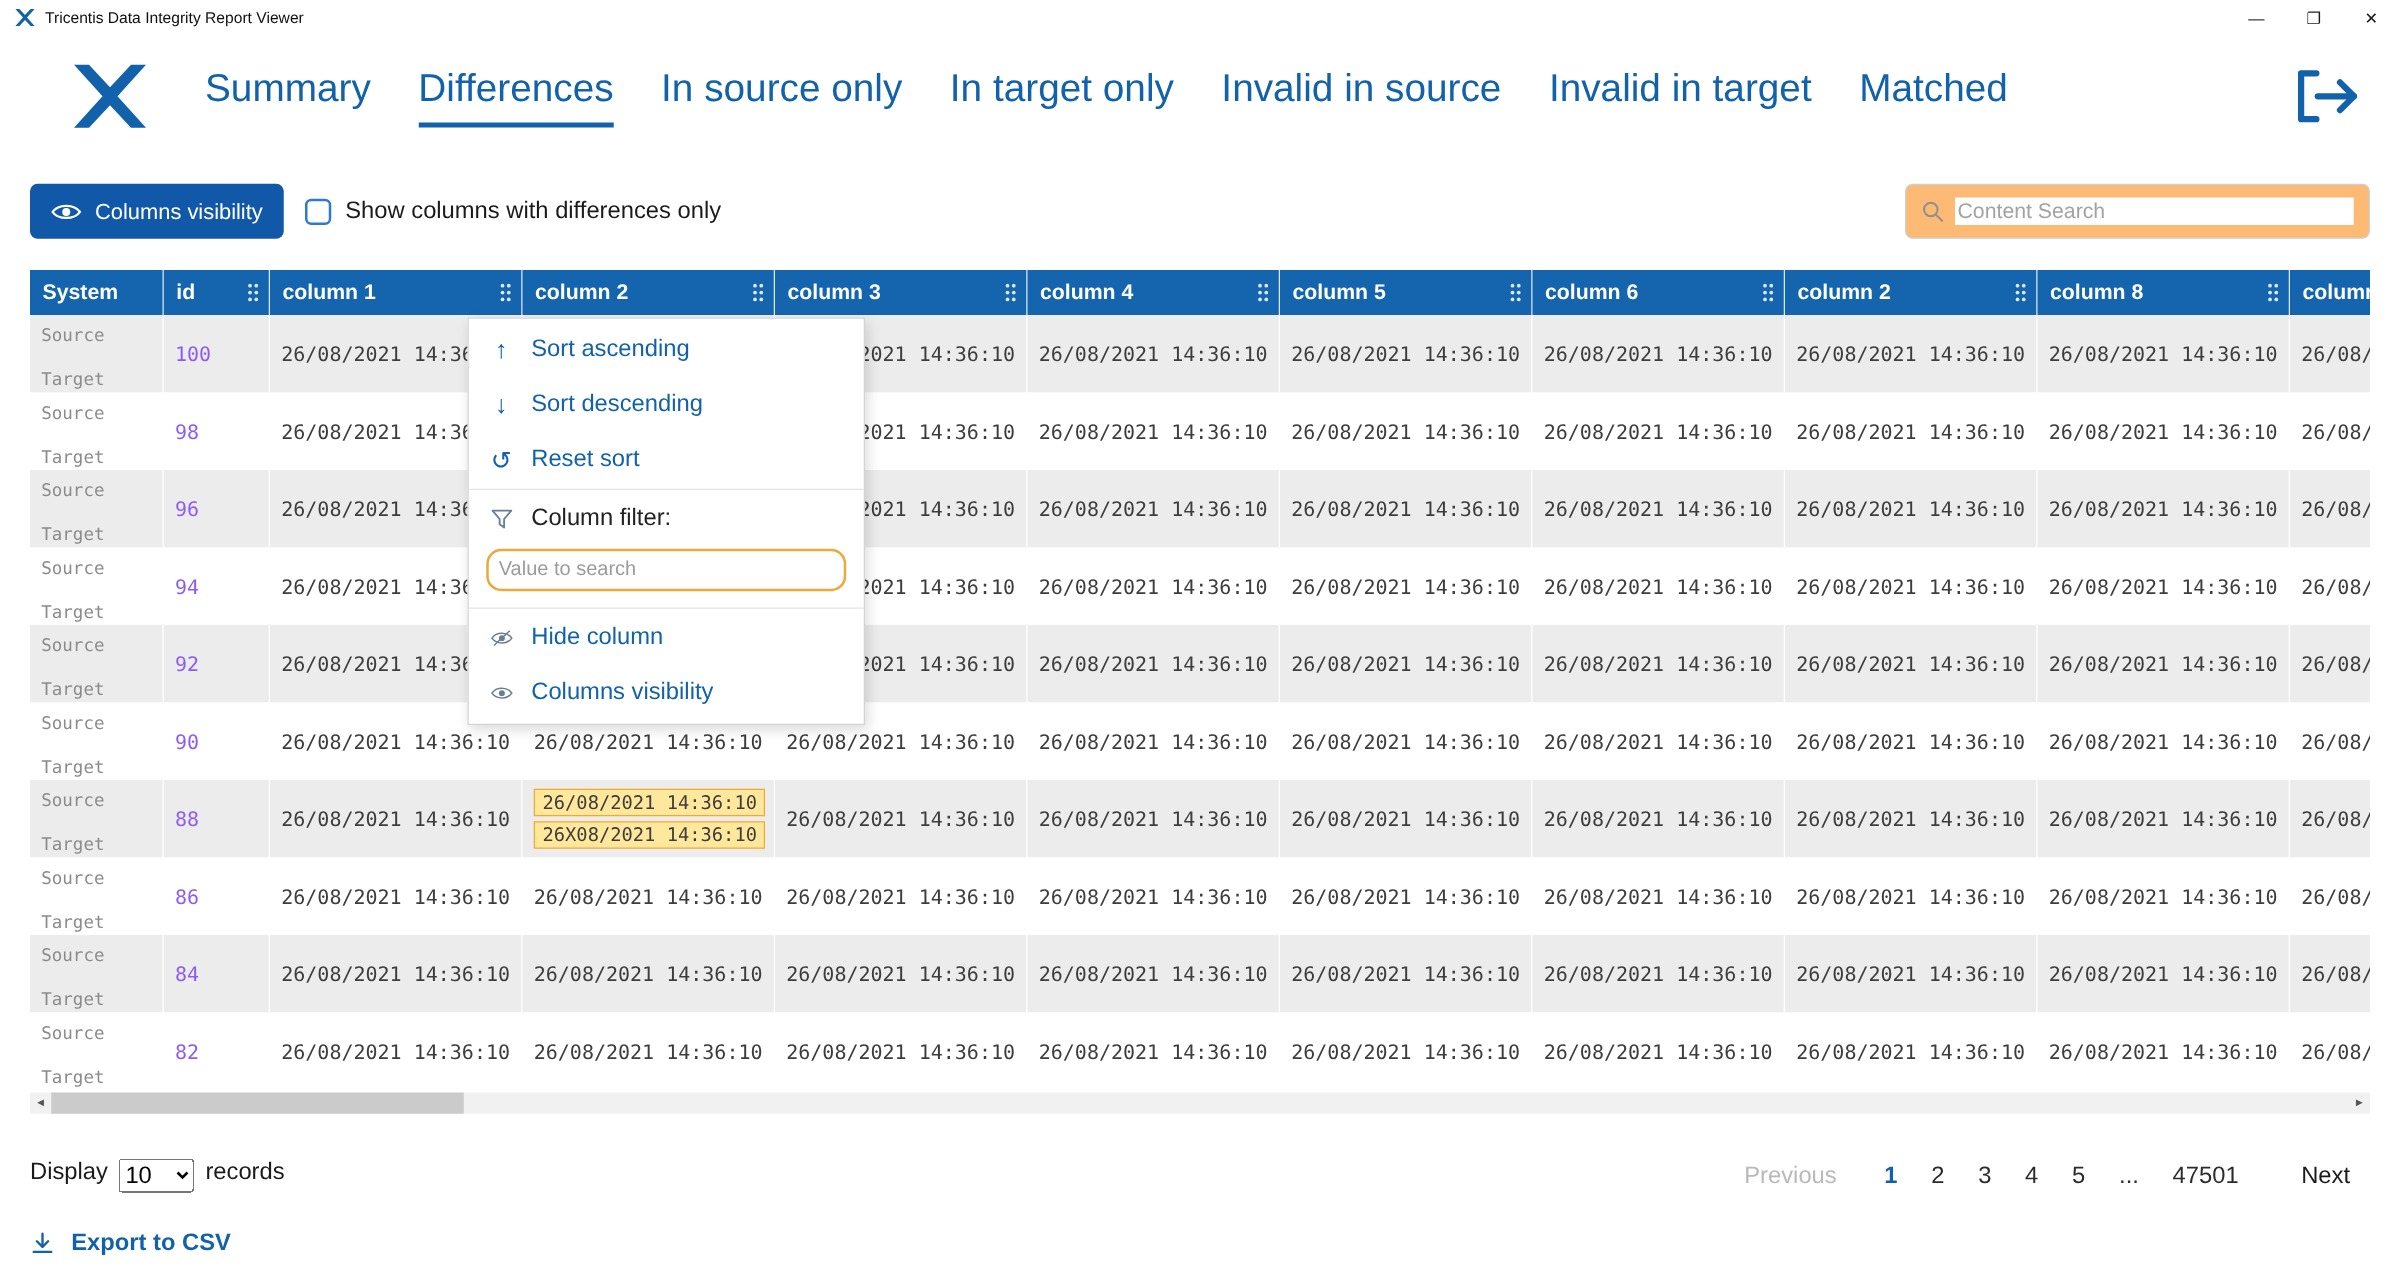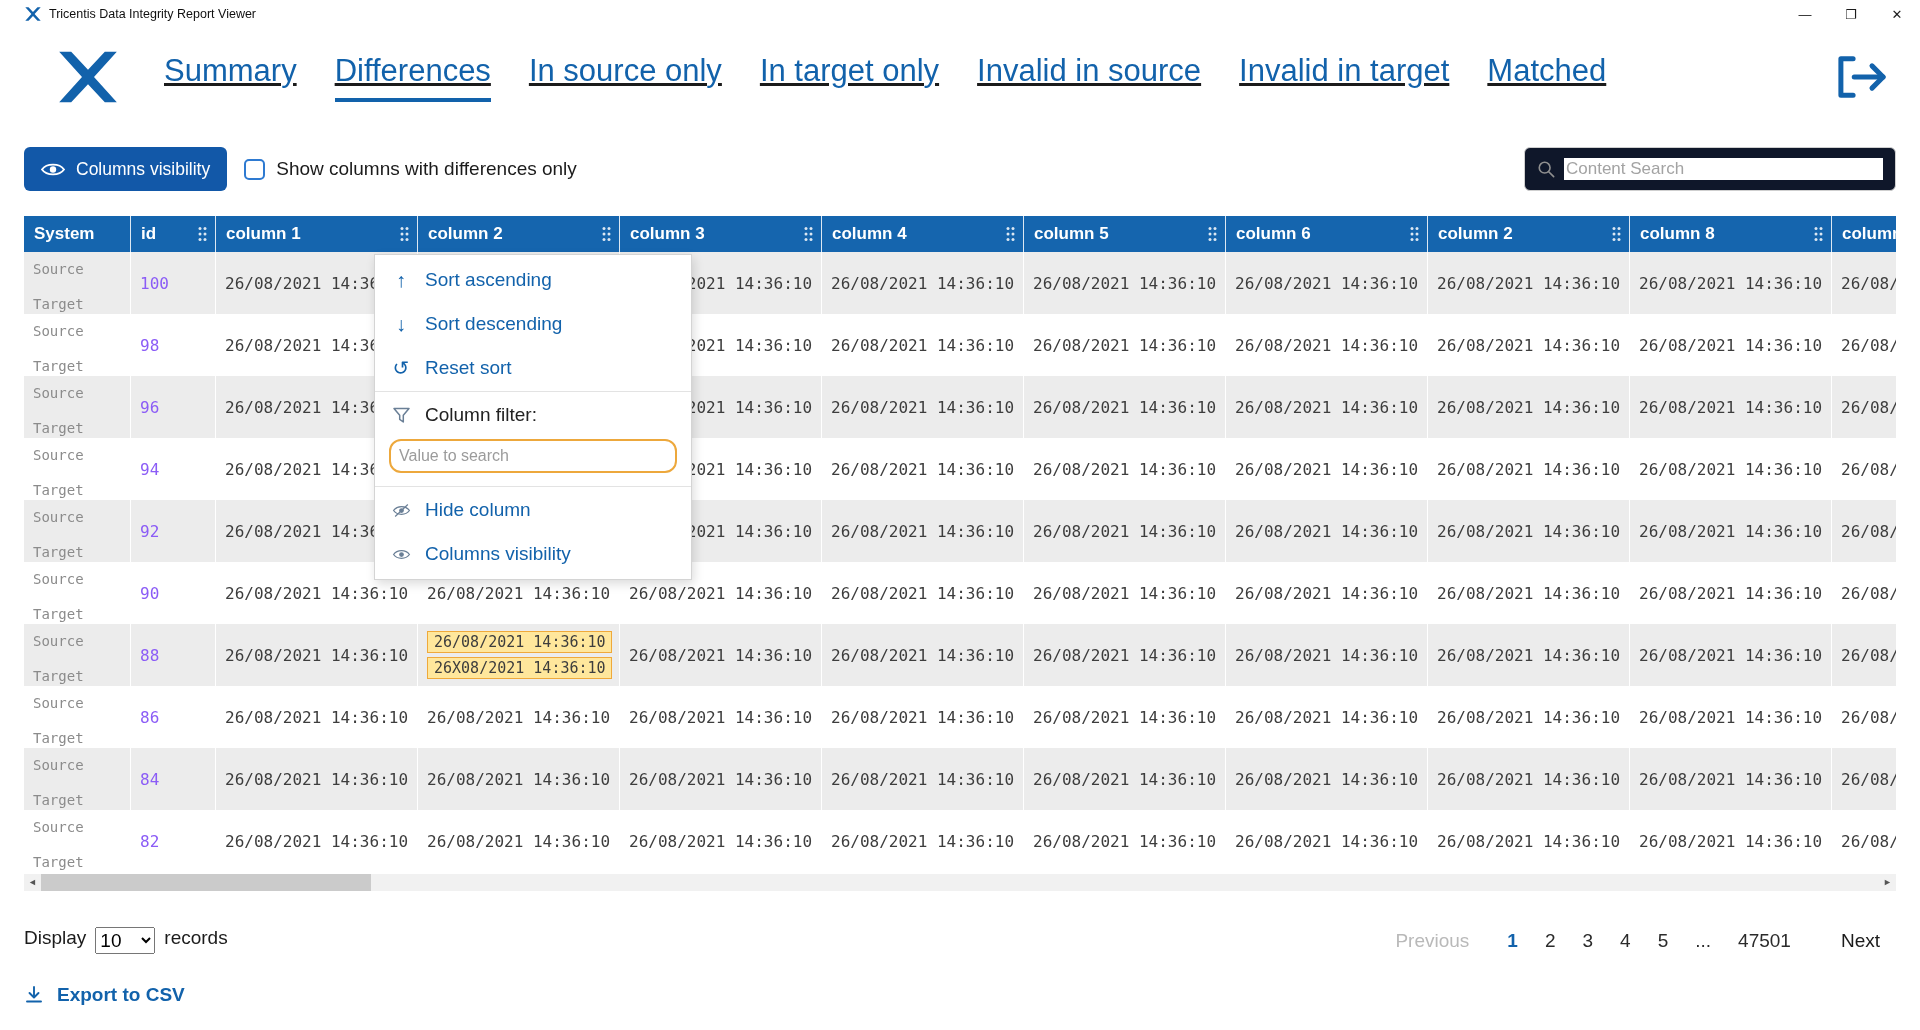--- a/index.html
+++ b/index.html
@@ -3,47 +3,47 @@
 <meta charset="utf-8">
 <style>
   * { box-sizing: border-box; }
   html,body { margin:0; padding:0; }
   body {
     width:1920px; height:1030px; overflow:hidden; position:relative;
     background:#fff; font-family:"Liberation Sans", sans-serif; color:#1b1b1b;
   }
 
   
-  .titlebar { height:28px; display:flex; align-items:center; padding-left:25px; background:#fff; }
+  .titlebar { height:28px; display:flex; align-items:center; padding-left:12px; background:#fff; }
   .titlebar .app-logo svg { width:16px; height:16px; display:block; }
   .titlebar-title { font-size:12.5px; color:#101010; margin-left:8px; }
   .win-controls { margin-left:auto; display:flex; height:100%; }
   .win-btn { width:46px; height:100%; display:flex; align-items:center; justify-content:center;
              font-size:13px; color:#1b1b1b; background:transparent; border:none; cursor:pointer; }
 
   
-  .navbar { display:flex; align-items:center; height:98px; padding:0 30px 0 58px;text-decoration:underline; }
+  .navbar { display:flex; align-items:center; height:98px; padding:0 30px 0 58px; }
   .nav-logo svg { width:60px; height:60px; display:block; }
   .nav-items { display:flex; margin-left:46px; gap:38px; align-items:flex-end; }
   .nav-item { font-size:31px; color:#1262ab; padding-bottom:9px; border-bottom:4px solid transparent;
               cursor:pointer; white-space:nowrap; }
   .nav-item.active { border-bottom-color:#1262ab; }
   .export-report { margin-left:auto; cursor:pointer; }
   .export-report svg { width:56px; height:50px; display:block; }
 
   
   .toolbar { display:flex; align-items:center; margin:20px 24px 0 24px; height:46px; }
   .btn-colvis { display:flex; align-items:center; gap:11px; background:#1258a8; color:#fff;
                 border:none; border-radius:6px; height:44px; padding:0 17px; font-size:17.5px; cursor:pointer; }
   .btn-colvis svg { width:24px; height:17px; }
   .checkbox { width:21px; height:21px; border:2px solid #2e7ad1; border-radius:5px; margin-left:17px;
               background:#fff; cursor:pointer; flex:0 0 auto; }
   .chk-label { font-size:19px; color:#1b1b1b; margin-left:11px; cursor:pointer; }
   .search-box { margin-left:auto; width:372px; height:44px; border:1px solid #cfcfcf; border-radius:6px;
-                display:flex; align-items:center; padding:0 12px; gap:9px; background:#0f172a; }
+                display:flex; align-items:center; padding:0 12px; gap:9px; background:#fdba74; }
   .search-box svg { width:18px; height:18px; flex:0 0 auto; }
   .search-box input { border:none; outline:none; flex:1; font-size:17px; font-family:"Liberation Sans",sans-serif; color:#333; }
   .search-box input::placeholder { color:#a3a3a3; }
 
   
   .table-wrap { position:relative; margin:24px 0 0 24px; width:1872px; overflow:hidden; }
   .thead { display:flex; height:36px; background:#1565ae; width:2010px; }
   .th { color:#fff; font-weight:bold; font-size:17px; display:flex; align-items:center; padding-left:10px;
         position:relative; border-right:1px solid rgba(255,255,255,.85); white-space:nowrap; cursor:pointer; }
   .th .grip { position:absolute; right:7px; top:50%; transform:translateY(-50%); line-height:0; cursor:pointer; }

